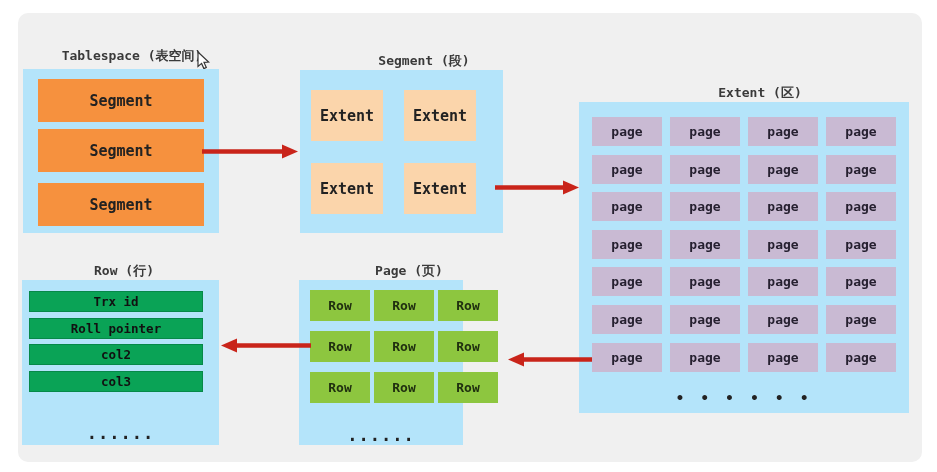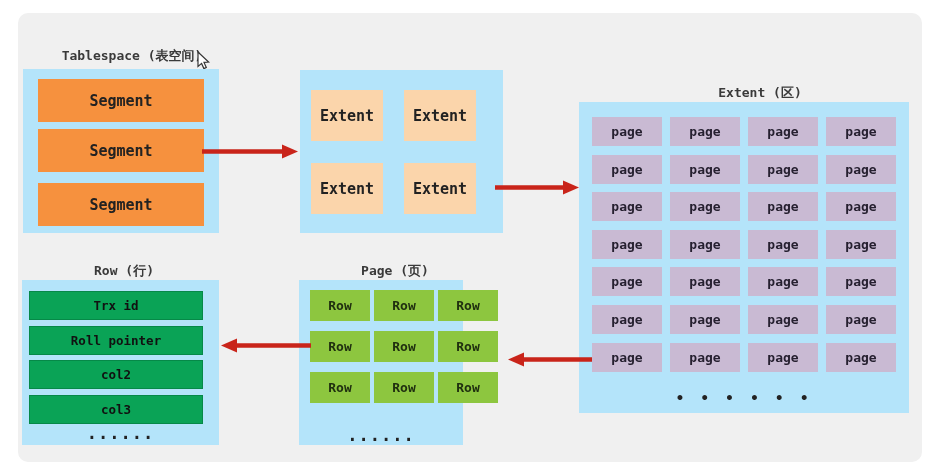--- a/index.html
+++ b/index.html
@@ -31,21 +31,21 @@
 
   
   .row-grid { position:absolute; left:11px; top:10px; display:grid;
     grid-template-columns:repeat(3,60px); grid-auto-rows:31px; column-gap:4px; row-gap:10px; }
   .row-cell { background:#8dc63f; display:flex; align-items:center; justify-content:center;
     font-weight:bold; font-size:13px; color:#203010; }
 
   
   .field-list { position:absolute; left:7px; top:11px; width:174px;
     display:flex; flex-direction:column; gap:5.5px; }
-  .field { height:29px; background:#0aa356; border:1px solid rgba(0,80,40,.30);
+  .field { height:21px; background:#0aa356; border:1px solid rgba(0,80,40,.30);
     display:flex; align-items:center; justify-content:center;
     font-weight:bold; font-size:12.5px; color:#111111; }
 
   .dots { position:absolute; left:0; right:0; text-align:center; font-weight:bold; color:#222; }
   .dots-big { font-size:14px; letter-spacing:4px; }
   .dots-small { font-size:17px; letter-spacing:1px; }
 
   svg.arrow, svg.cursor { position:absolute; }
 </style>
 </head>
@@ -57,20 +57,21 @@
   <div class="sec-title" style="left:32px; top:47px;">Tablespace (表空间)</div>
   <svg class="cursor" style="left:196px; top:51px;" width="15" height="20" viewBox="0 0 15 20">
     <path d="M2,1 L2,15.5 L5.6,12.4 L7.9,17.6 L10.3,16.5 L8.0,11.4 L12.6,11.1 Z" fill="#ffffff" stroke="#333333" stroke-width="1.2"></path>
   </svg>
   <div class="container" style="left:23px; top:69px; width:196px; height:164px;">
     <div class="fillbox seg-box" style="top:10px;">Segment</div>
     <div class="fillbox seg-box" style="top:60px;">Segment</div>
     <div class="fillbox seg-box" style="top:114px;">Segment</div>
   </div>
 
+  <div class="sec-title" style="left:324px; top:52px;">Segment (段)</div>
   <div class="container" style="left:300px; top:70px; width:203px; height:163px;">
     <div class="fillbox ext-box" style="left:11px;  top:20px;">Extent</div>
     <div class="fillbox ext-box" style="left:104px; top:20px;">Extent</div>
     <div class="fillbox ext-box" style="left:11px;  top:93px;">Extent</div>
     <div class="fillbox ext-box" style="left:104px; top:93px;">Extent</div>
   </div>
 
   <div class="sec-title" style="left:660px; top:84px;">Extent (区)</div>
   <div class="container" style="left:579px; top:102px; width:330px; height:311px;">
     <div class="page-grid">
@@ -110,21 +111,21 @@
   <div class="container" style="left:22px; top:280px; width:197px; height:165px;">
     <div class="field-list">
       <div class="field">Trx id</div>
       <div class="field">Roll pointer</div>
       <div class="field">col2</div>
       <div class="field">col3</div>
     </div>
     <div class="dots dots-small" style="top:143px;">......</div>
   </div>
 
-  <div class="sec-title" style="left:295px; top:262px;">Page (页)</div>
+  <div class="sec-title" style="left:309px; top:262px;">Page (页)</div>
   <div class="container" style="left:299px; top:280px; width:164px; height:165px;">
     <div class="row-grid">
       <div class="row-cell">Row</div>
       <div class="row-cell">Row</div>
       <div class="row-cell">Row</div>
       <div class="row-cell">Row</div>
       <div class="row-cell">Row</div>
       <div class="row-cell">Row</div>
       <div class="row-cell">Row</div>
       <div class="row-cell">Row</div>

